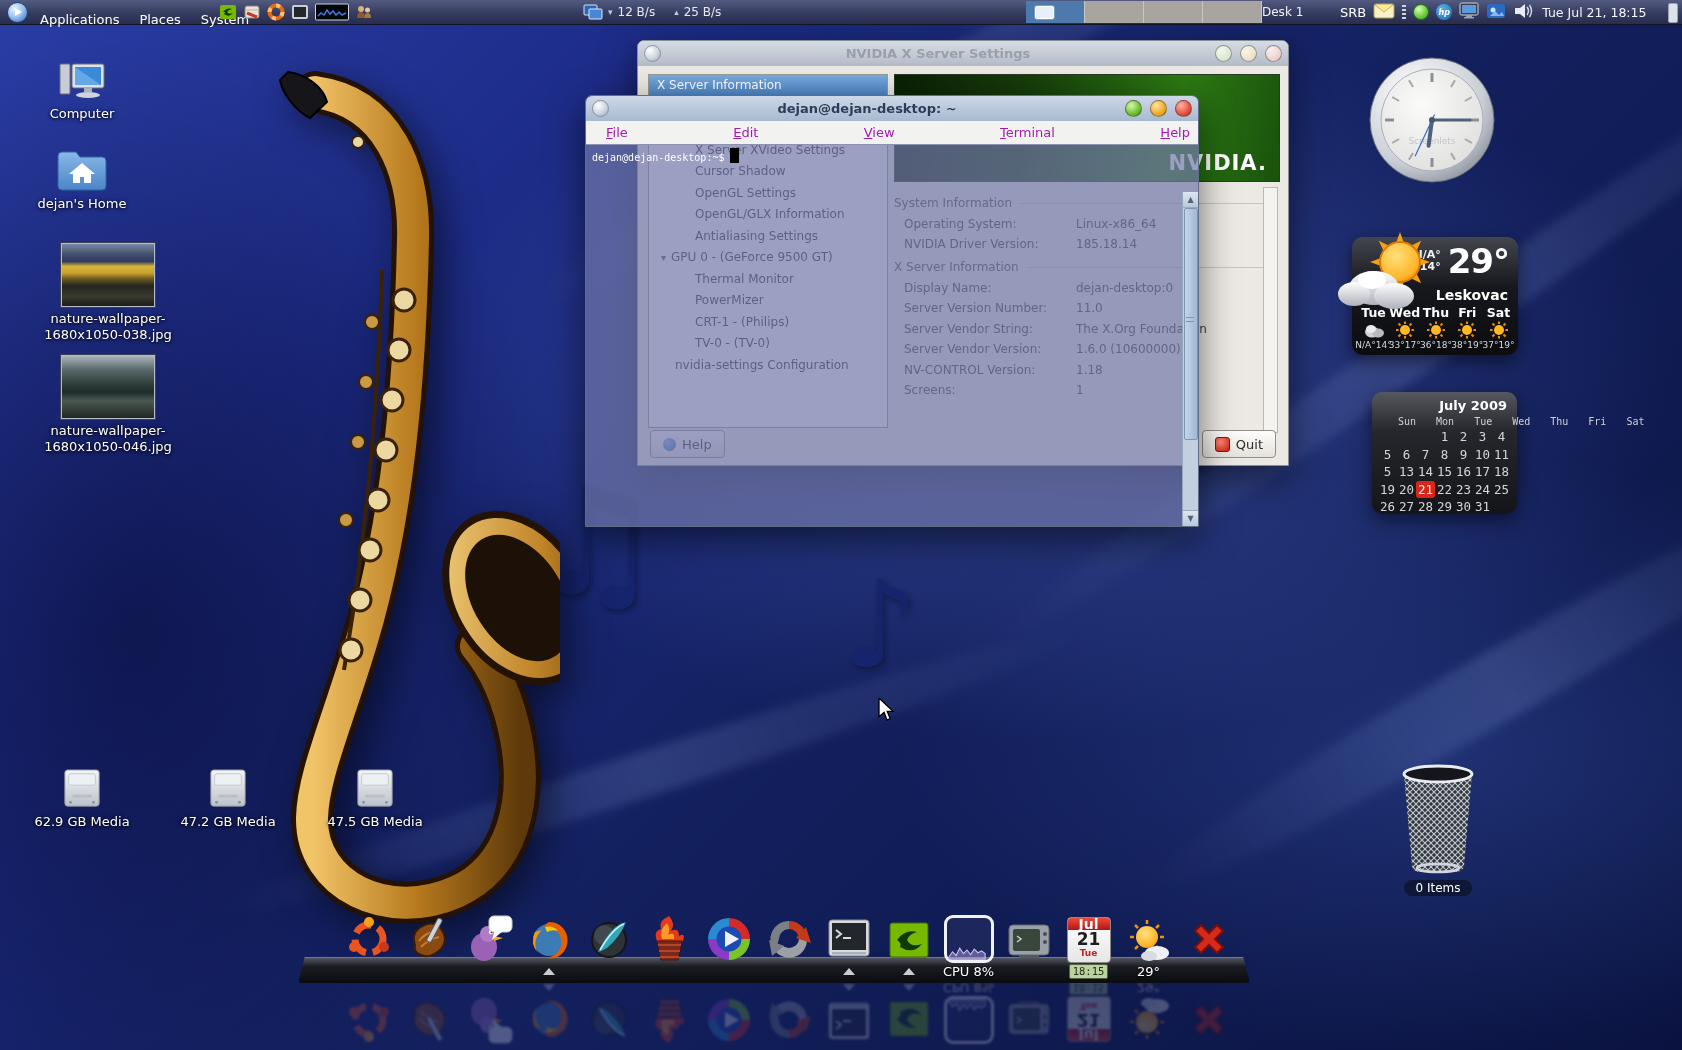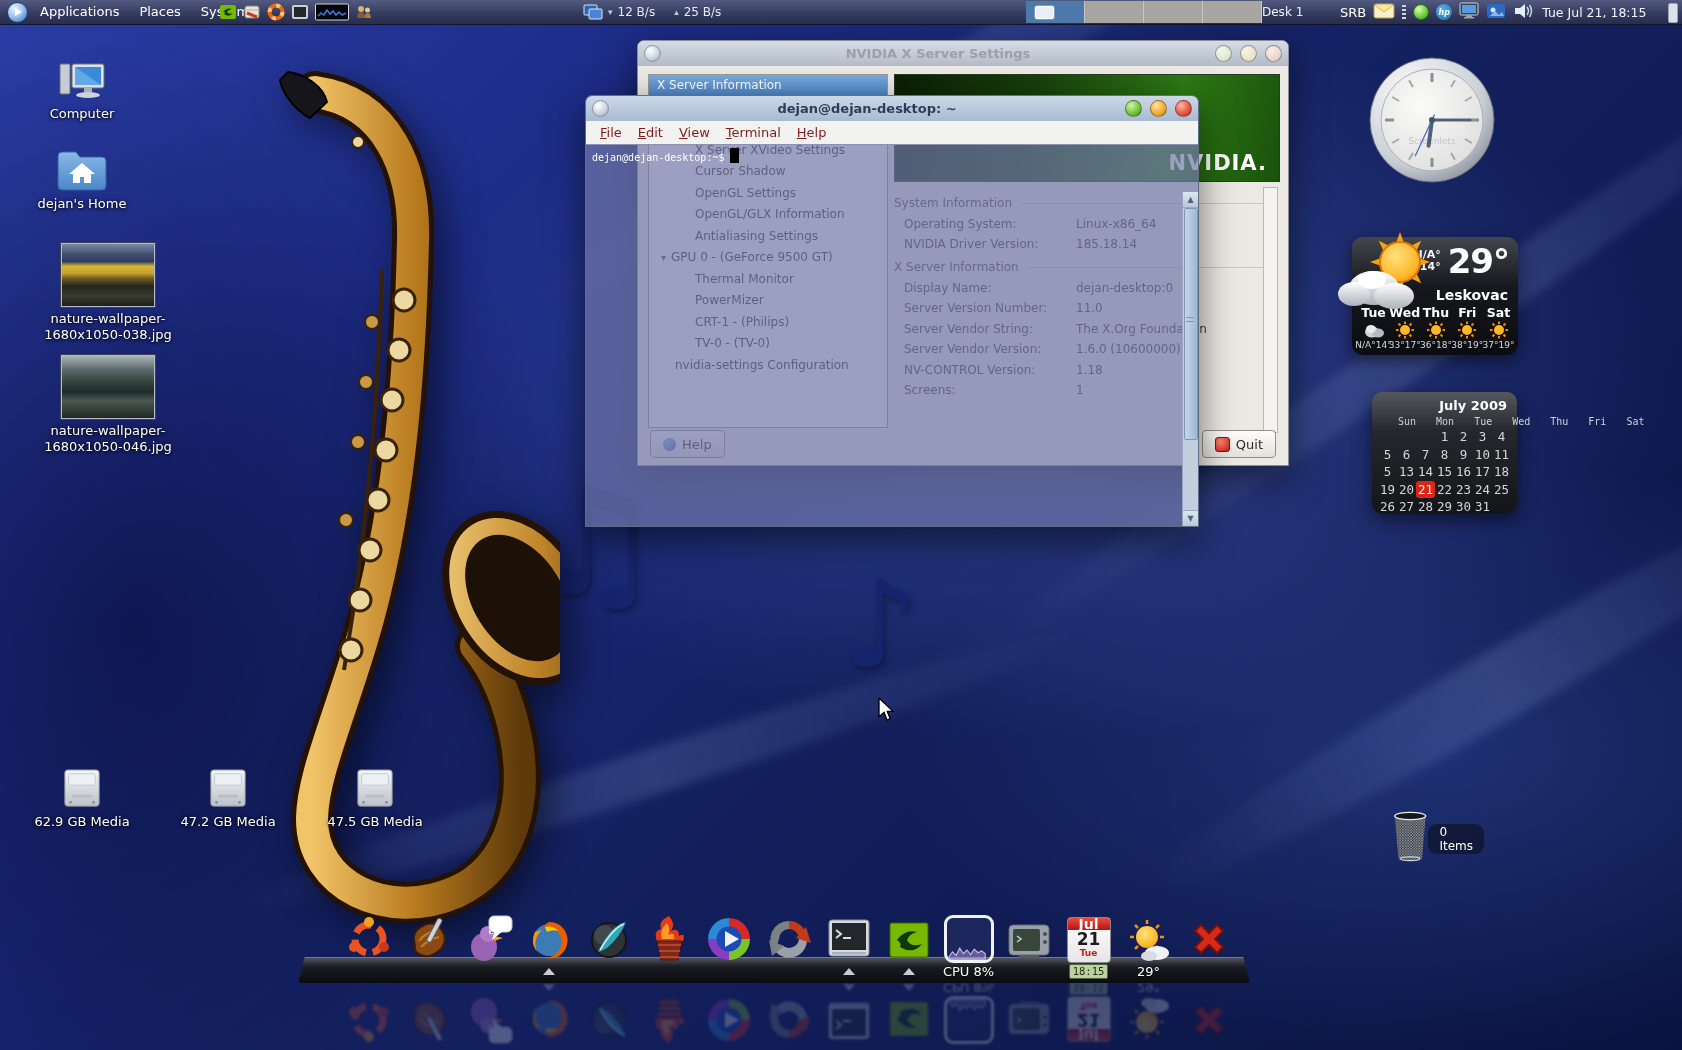--- a/index.html
+++ b/index.html
@@ -14,21 +14,21 @@
   .note{position:absolute;color:#16246e;opacity:.9;text-shadow:2px 3px 6px rgba(0,0,0,.4);}
   
   .top-panel{position:absolute;left:0;top:0;width:1682px;height:24px;z-index:60;
     background:linear-gradient(#525a80,#353c60 55%,#272d4e);border-bottom:1px solid #121528;
     color:#eef0f8;font-size:12px;display:block;}
   .panel-logo{position:absolute;left:7px;top:2px;width:19px;height:19px;border-radius:50%;
     background:radial-gradient(circle at 35% 30%,#eaf2ff,#9ec4f0 45%,#2a66b8);border:1px solid #17457f;}
   .panel-logo::after{content:"";position:absolute;left:7px;top:5px;width:0;height:0;
     border-left:7px solid #fff;border-top:4px solid transparent;border-bottom:4px solid transparent;}
   .panel-menus{position:absolute;left:30px;top:0;height:24px;display:flex;}
-  .menu-item{padding:0 10px;line-height:24px;color:#fff;font-size:13px;}
+  .menu-item{padding:8px 10px;line-height:24px;color:#fff;font-size:13px;}
   .tray-left{position:absolute;left:218px;top:2px;display:flex;gap:4px;align-items:center;height:20px;}
   .tico{width:20px;height:20px;display:flex;align-items:center;justify-content:center;}
   .net-applet{position:absolute;left:583px;top:0;height:24px;display:flex;align-items:center;gap:5px;color:#e6eaf4;}
   .net-arrow{font-size:9px;color:#c2cadc;}
   .pager{position:absolute;left:1026px;top:1px;height:22px;display:flex;}
   .pager-cell{width:58px;height:22px;background:#a8a5a0;border-right:1px solid #c9c6c1;}
   .pager-cell.active{background:#4d79ad;}
   .pager-win{width:17px;height:11px;background:#e9eff8;border:1px solid #fff;border-radius:2px;
     box-shadow:0 0 0 1px #7a9ac0;margin:5px 0 0 9px;}
   .desk-label{position:absolute;left:1262px;top:0;line-height:24px;color:#f2f4fa;font-size:12px;}
@@ -80,21 +80,21 @@
   .nv-irow{display:flex;margin:6.5px 0;}
   .nv-lbl{width:172px;padding-left:10px;}
   .nv-scrollstrip{position:absolute;right:10px;top:146px;width:13px;height:244px;background:#f5f3ef;border:1px solid #bcb8b0;}
   .gtk-btn{position:absolute;bottom:7px;height:26px;padding:0 12px;display:flex;align-items:center;gap:6px;
     background:linear-gradient(#fdfdfc,#e5e2db);border:1px solid #948f84;border-radius:4px;font-size:13px;color:#2b2b27;}
   .quit-ico{width:13px;height:13px;border-radius:3px;border:1px solid #8a120a;background:radial-gradient(circle at 35% 30%,#ff8a78,#cc1c10);}
   .help-ico{width:13px;height:13px;border-radius:50%;background:radial-gradient(circle at 35% 30%,#8ab8e8,#2a66b0);}
   
   .term-win{left:585px;top:95px;width:612px;height:430px;z-index:20;border:1px solid #5f6e88;background:transparent;}
   .term-title{background:linear-gradient(#cdd8e7,#a7bad1);color:#2e3d57;}
-  .term-menubar{height:23px;background:#f2f2f0;border-bottom:1px solid #cfcfc8;display:flex;align-items:center;padding-left:6px;font-size:13px;color:#7f1d1d;}
+  .term-menubar{height:23px;background:#f2f2f0;border-bottom:1px solid #cfcfc8;display:flex;align-items:center;padding-left:12px;font-size:13px;color:#a21caf;justify-content:space-between;}
   .term-menu{padding:0 8px;display:inline-block;}
   .term-menu::first-letter{text-decoration:underline;}
   .term-body{position:absolute;left:0;top:48px;right:0;bottom:0;background:rgba(112,118,168,0.70);}
   .prompt-line{position:absolute;left:6px;top:4px;font-family:"DejaVu Sans Mono",monospace;font-size:10px;color:#fff;display:flex;align-items:flex-end;}
   .cursor-block{display:inline-block;width:9px;height:15px;background:#000;margin-left:6px;}
   .term-scroll{position:absolute;right:0;top:48px;bottom:0;width:15px;background:#c3cfdf;border-left:1px solid #97a8be;}
   .ts-arrow{height:15px;text-align:center;font-size:8px;color:#53637c;line-height:15px;background:linear-gradient(#dde6f0,#b9c8da);border-bottom:1px solid #9aaabf;}
   .ts-arrow.dn{position:absolute;bottom:0;width:100%;border-top:1px solid #9aaabf;border-bottom:none;}
   .ts-thumb{position:absolute;top:16px;left:1px;width:12px;height:230px;border:1px solid #7f96b2;border-radius:2px;
     background:linear-gradient(90deg,#c5d5e8,#9fb8d4);}
@@ -112,21 +112,21 @@
   .wx-day{font-size:12.5px;font-weight:bold;}
   .wx-temps{font-size:9px;color:#d8dadf;white-space:nowrap;}
   .cal-panel{left:1372px;top:392px;width:145px;height:122px;border-radius:10px;
     background:linear-gradient(#55585f,#26272c 32%,#141519);box-shadow:0 6px 18px rgba(0,0,0,.5);}
   .cal-title{text-align:right;padding:6px 10px 2px;font-size:13px;font-weight:bold;color:#fff;}
   .cal-grid{display:grid;grid-template-columns:repeat(7,1fr);padding:0 6px;
     font-family:"DejaVu Sans Mono",monospace;text-align:center;}
   .cal-h{font-size:10px;color:#cfd0d6;line-height:13px;margin-left:20px;}
   .cal-c{font-size:12.5px;color:#d4d6da;line-height:17.5px;}
   .cal-c.today{background:#dd2418;color:#fff;border-radius:3px;}
-  .trash{left:1392px;top:780px;width:92px;display:flex;flex-direction:row;align-items:center;justify-content:center;}
+  .trash{left:1392px;top:762px;width:92px;display:flex;flex-direction:column;align-items:center;justify-content:center;}
   .trash-label{margin-top:6px;padding:1px 11px;background:rgba(10,12,18,.55);border-radius:9px;font-size:12px;color:#fff;}
   
   .dock-shelf{position:absolute;left:298px;top:957px;width:952px;height:25px;z-index:30;
     background:linear-gradient(#51545e,#1b1c22 35%,#0b0c10);border-radius:4px;
     border-top:1px solid #767a86;clip-path:polygon(0.7% 0,99.3% 0,100% 100%,0 100%);}
   .dock-row{position:absolute;left:342px;top:914px;height:66px;display:flex;align-items:flex-end;gap:7px;z-index:35;}
   .dock-item{width:53px;display:flex;flex-direction:column;align-items:center;}
   .dock-slot{height:17px;display:flex;align-items:center;justify-content:center;}
   .dock-label{font-size:13px;font-weight:normal;color:#fff;text-shadow:0 1px 2px #000;white-space:nowrap;}
   .lcd{font-family:"DejaVu Sans Mono",monospace;font-size:10.5px;background:#b9d29e;color:#232f16;border:1px solid #55604a;border-radius:2px;padding:0 3px;line-height:13px;}

